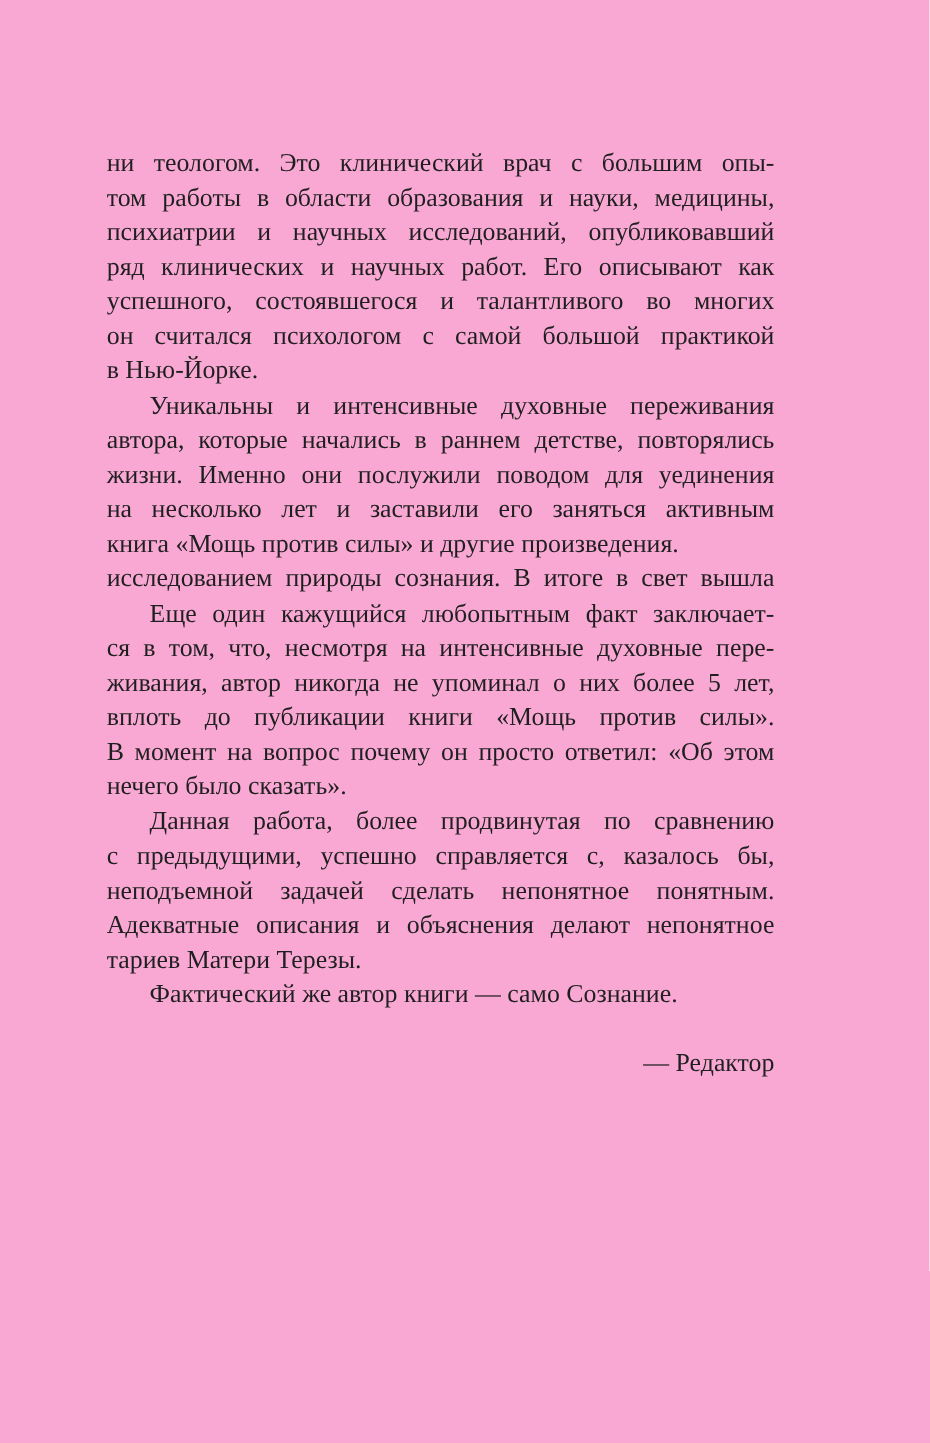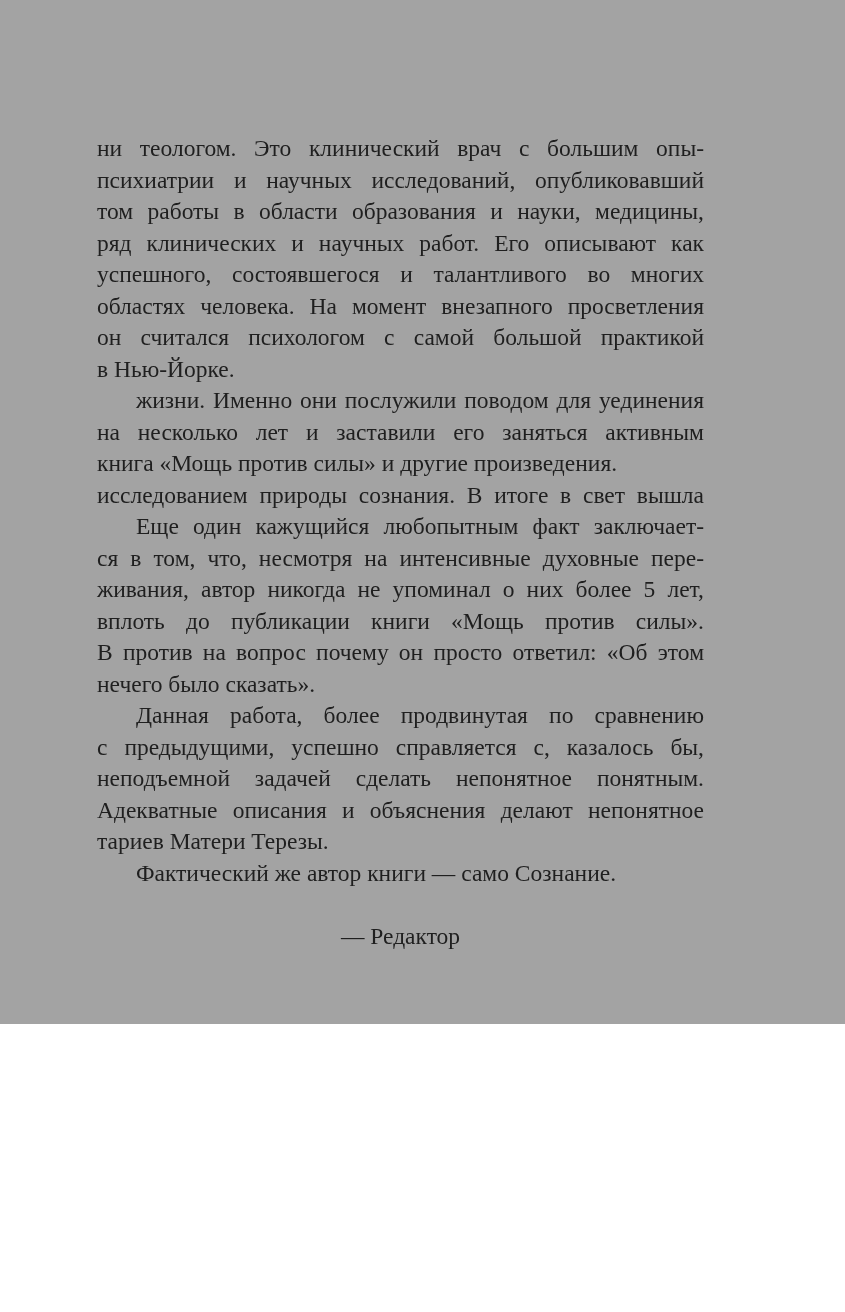--- a/index.html
+++ b/index.html
@@ -3,22 +3,22 @@
 <meta charset="utf-8">
 <style>
   html, body {
     margin: 0;
     padding: 0;
     background: #ffffff;
   }
   .page {
     position: relative;
     width: 845px;
-    height: 1024px;
-    background: #a3a3a3;
+    height: 1312px;
+    background: #f9a8d4;
     overflow: hidden;
   }
   .text-block {
     position: absolute;
     left: 97px;
     top: 133px;
     width: 607px;
     font-family: "Liberation Serif", "DejaVu Serif", serif;
     font-size: 23.5px;
     line-height: 31.5px;
@@ -35,53 +35,54 @@
     white-space: normal;
   }
   .line.final {
     text-align-last: left;
   }
   .para.indent .line:first-child {
     text-indent: 39px;
   }
   .signature {
     margin-top: 31.5px;
-    text-align: center;
+    text-align: right;
   }
 </style>
 </head>
 <body>
 
 <div class="page">
   <div class="text-block">
 
     <div class="para">
       <div class="line">ни теологом. Это клинический врач с большим опы-</div>
+      <div class="line">том работы в области образования и науки, медицины,</div>
       <div class="line">психиатрии и научных исследований, опубликовавший</div>
-      <div class="line">том работы в области образования и науки, медицины,</div>
       <div class="line">ряд клинических и научных работ. Его описывают как</div>
       <div class="line">успешного, состоявшегося и талантливого во многих</div>
-      <div class="line">областях человека. На момент внезапного просветления</div>
       <div class="line">он считался психологом с самой большой практикой</div>
       <div class="line final">в Нью-Йорке.</div>
     </div>
 
     <div class="para indent">
+      <div class="line">Уникальны и интенсивные духовные переживания</div>
+      <div class="line">автора, которые начались в раннем детстве, повторялись</div>
       <div class="line">жизни. Именно они послужили поводом для уединения</div>
       <div class="line">на несколько лет и заставили его заняться активным</div>
       <div class="line final">книга «Мощь против силы» и другие произведения.</div>
       <div class="line">исследованием природы сознания. В итоге в свет вышла</div>
     </div>
 
     <div class="para indent">
       <div class="line">Еще один кажущийся любопытным факт заключает-</div>
       <div class="line">ся в том, что, несмотря на интенсивные духовные пере-</div>
       <div class="line">живания, автор никогда не упоминал о них более 5 лет,</div>
       <div class="line">вплоть до публикации книги «Мощь против силы».</div>
-      <div class="line">В против на вопрос почему он просто ответил: «Об этом</div>
+      <div class="line">В момент на вопрос почему он просто ответил: «Об этом</div>
       <div class="line final">нечего было сказать».</div>
     </div>
 
     <div class="para indent">
       <div class="line">Данная работа, более продвинутая по сравнению</div>
       <div class="line">с предыдущими, успешно справляется с, казалось бы,</div>
       <div class="line">неподъемной задачей сделать непонятное понятным.</div>
       <div class="line">Адекватные описания и объяснения делают непонятное</div>
       <div class="line final">тариев Матери Терезы.</div>
     </div>

